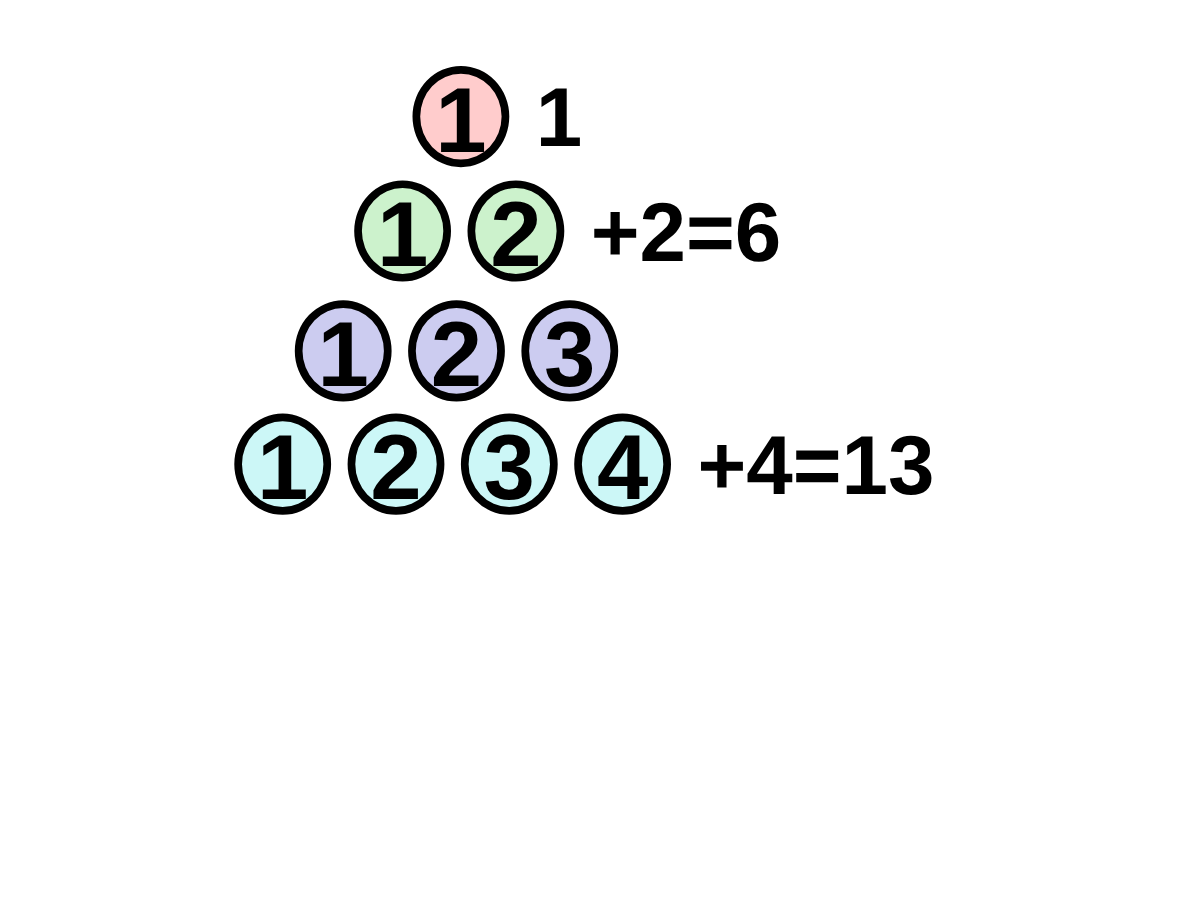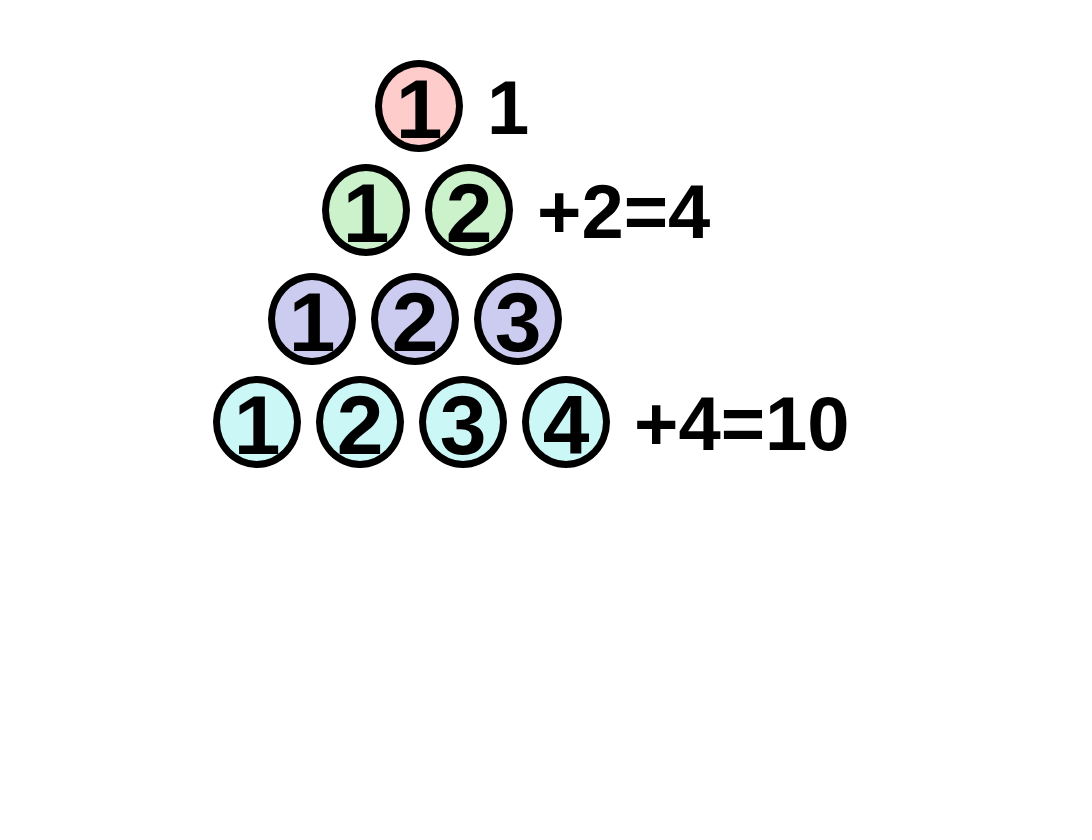--- a/index.html
+++ b/index.html
@@ -62,21 +62,21 @@
       </span>
       <span class="label">1</span>
     </div>
   <div class="row row-2">
       <span class="circle" style="background: rgb(204, 242, 204); border-color: rgb(0, 0, 0);">
         <span class="digit">1</span>
       </span>
       <span class="circle" style="background: rgb(204, 242, 204); border-color: rgb(0, 0, 0);">
         <span class="digit">2</span>
       </span>
-      <span class="label">+2=4</span>
+      <span class="label">+2=6</span>
     </div>
   <div class="row row-3">
       <span class="circle" style="background: rgb(204, 204, 240); border-color: rgb(0, 0, 0);">
         <span class="digit">1</span>
       </span>
       <span class="circle" style="background: rgb(204, 204, 240); border-color: rgb(0, 0, 0);">
         <span class="digit">2</span>
       </span>
       <span class="circle" style="background: rgb(204, 204, 240); border-color: rgb(0, 0, 0);">
         <span class="digit">3</span>
@@ -88,15 +88,15 @@
       </span>
       <span class="circle" style="background: rgb(204, 247, 247); border-color: rgb(0, 0, 0);">
         <span class="digit">2</span>
       </span>
       <span class="circle" style="background: rgb(204, 247, 247); border-color: rgb(0, 0, 0);">
         <span class="digit">3</span>
       </span>
       <span class="circle" style="background: rgb(204, 247, 247); border-color: rgb(0, 0, 0);">
         <span class="digit">4</span>
       </span>
-      <span class="label">+4=10</span>
+      <span class="label">+4=13</span>
     </div>
 </div>
 
 </body></html>

